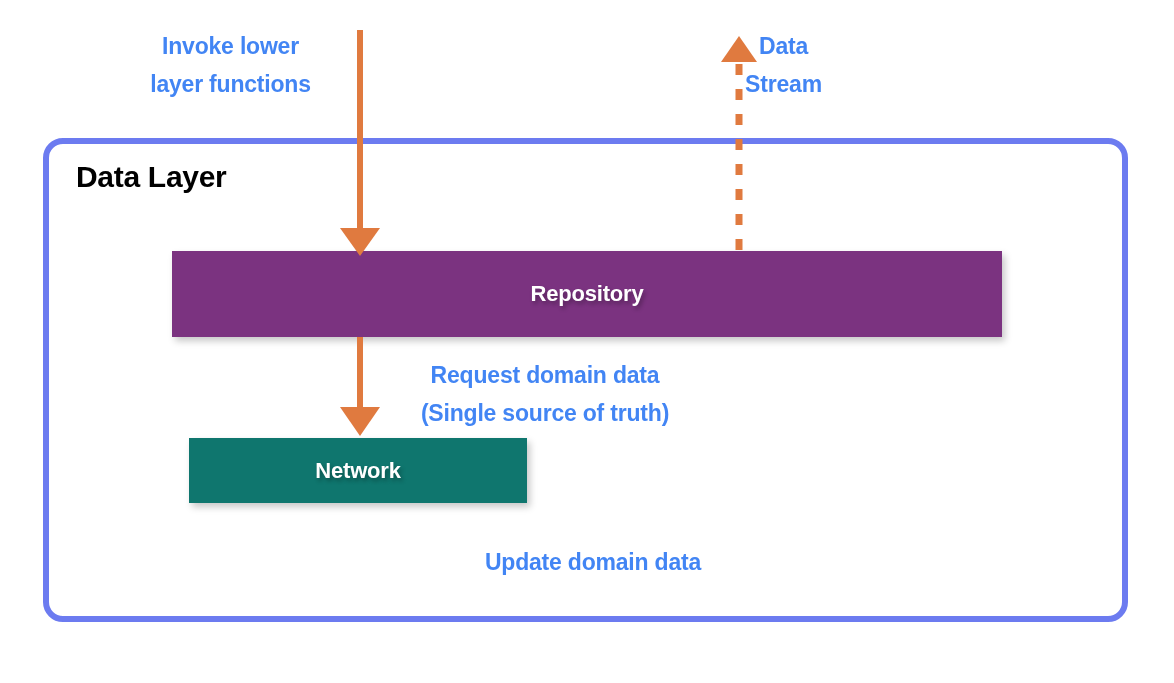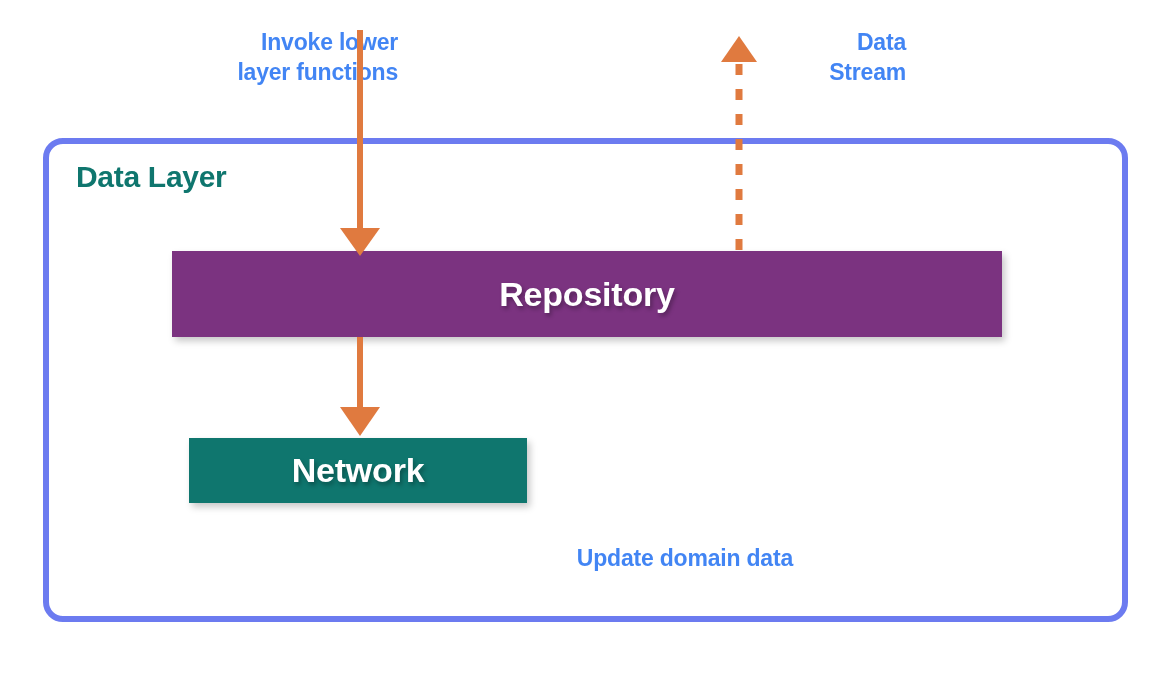--- a/index.html
+++ b/index.html
@@ -19,22 +19,22 @@
     height: 683px;
     background: #ffffff;
   }
 
   
   .note {
     position: absolute;
     color: #4285F4;
     font-weight: bold;
     font-size: 23px;
-    line-height: 30px;
-    text-align: right;
+    line-height: 38px;
+    text-align: center;
     white-space: pre-line;
     letter-spacing: -0.2px;
   }
   #note-invoke {
     left: 63px;
     top: 27px;
     width: 335px;
   }
   #note-stream {
     left: 661px;
@@ -63,33 +63,33 @@
     border-radius: 20px;
     box-sizing: border-box;
     background: transparent;
   }
   #data-layer-title {
     position: absolute;
     left: 76px;
     top: 160px;
     font-size: 30px;
     font-weight: bold;
-    color: #0f766e;
+    color: #000000;
     letter-spacing: -0.3px;
   }
 
   
   .block {
     position: absolute;
     display: flex;
     align-items: center;
     justify-content: center;
     color: #ffffff;
     font-weight: bold;
-    font-size: 34px;
+    font-size: 22px;
     letter-spacing: -0.2px;
     text-shadow: 2px 3px 4px rgba(0,0,0,0.30);
     box-shadow: 3px 4px 7px rgba(0,0,0,0.22);
   }
   #block-repository {
     left: 172px;
     top: 251px;
     width: 830px;
     height: 86px;
     background: #7B3380;
@@ -127,20 +127,22 @@
   <div class="block" id="block-network">
     <span>Network</span>
   </div>
 
   <div class="note" id="note-invoke">Invoke lower
 layer functions</div>
 
   <div class="note" id="note-stream">Data
 Stream</div>
 
+  <div class="note" id="note-request">Request domain data
+(Single source of truth)</div>
 
   <div class="note" id="note-update">Update domain data</div>
 
   <svg id="arrow-layer" viewBox="0 0 1174 683">
 
     <g>
       <line x1="360" y1="30" x2="360" y2="231" stroke="#E07A3F" stroke-width="6"></line>
       <polygon points="340,228 380,228 360,256" fill="#E07A3F"></polygon>
     </g>
 

